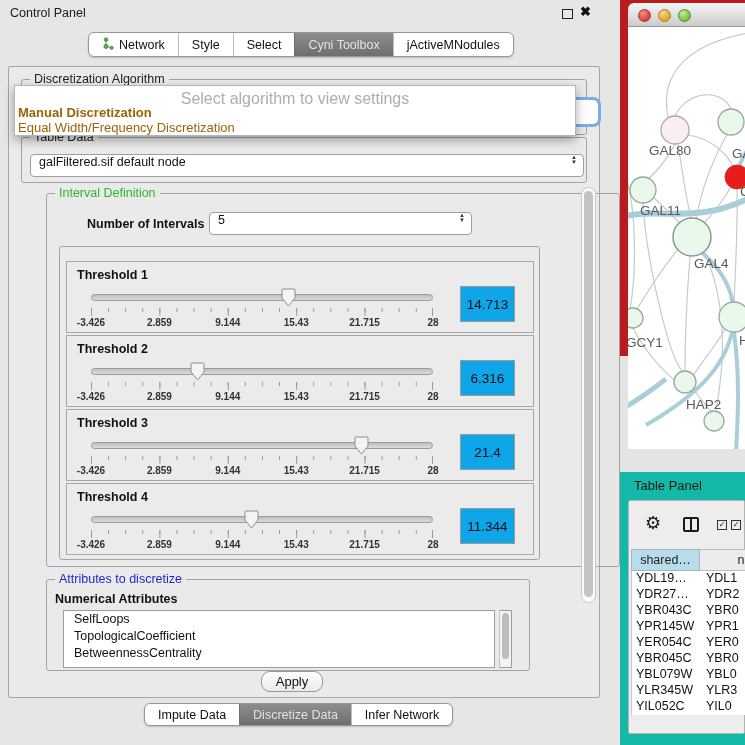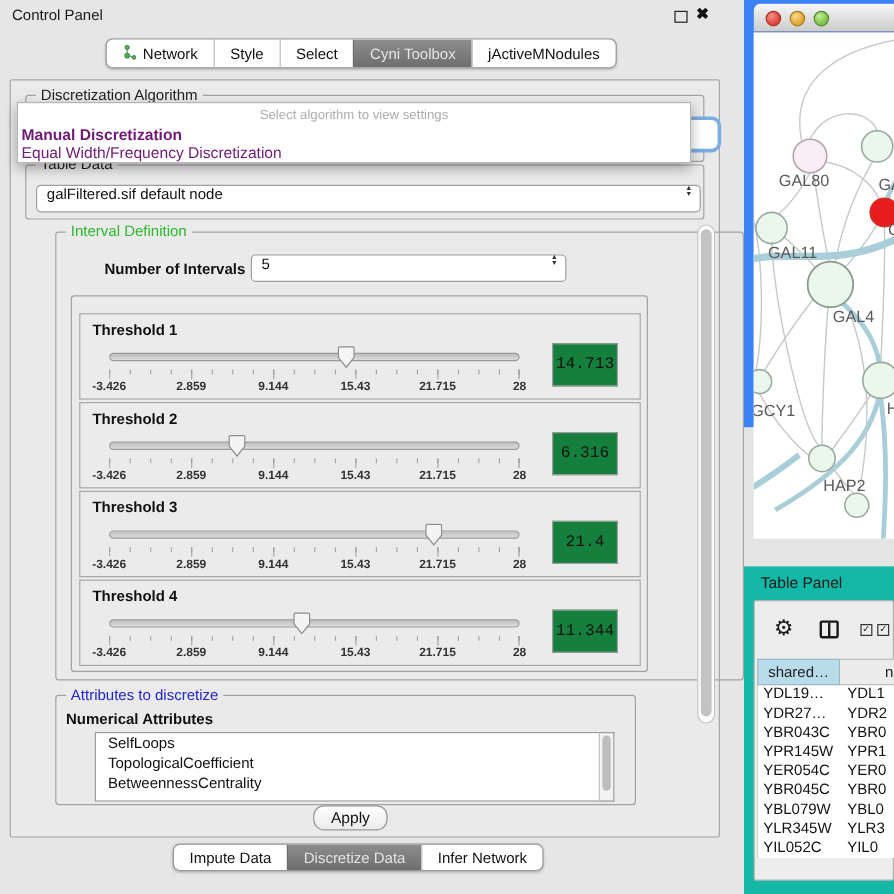--- a/index.html
+++ b/index.html
@@ -30,22 +30,22 @@
   .group-label.blue { color:#2525cc; }
 
   
   .algo-group { left:12px; top:12px; width:566px; height:56px; }
 
   
   .focus-sliver { position:absolute; left:550px; top:30px; width:42px; height:30px; border:3px solid #7aade0; border-radius:8px; background:#fff; z-index:5; }
 
   
   .popup { position:absolute; left:5px; top:18px; width:562px; height:51px; background:#fff; border:1px solid #b5b5b5; box-shadow:0 4px 10px rgba(0,0,0,0.35); z-index:10; }
-  .popup-prompt { position:absolute; left:0; top:4px; width:100%; text-align:center; font-size:11px; color:#adadad; }
-  .popup-opt { position:absolute; left:3px; font-size:13px; color:#701a75; white-space:nowrap; }
+  .popup-prompt { position:absolute; left:0; top:4px; width:100%; text-align:center; font-size:16px; color:#adadad; }
+  .popup-opt { position:absolute; left:3px; font-size:13px; color:#a16207; white-space:nowrap; }
   .popup-opt.opt0 { top:19px; font-weight:bold; }
   .popup-opt.opt1 { top:34px; }
 
   
   .tabledata-group { left:12px; top:70px; width:566px; height:46px; }
   .combo { position:absolute; background:#fff; border:1px solid #9f9f9f; border-radius:4px; display:flex; align-items:flex-start; }
   .combo .combo-text { flex:1; padding-left:8px; font-size:12.5px; color:#111; white-space:nowrap; overflow:hidden; }
   .stepper { width:18px; display:flex; flex-direction:column; align-items:center; justify-content:center; line-height:5px; }
   .stepper span { font-size:6px; color:#333; line-height:5px; }
   .td-combo { left:8px; top:16px; width:554px; height:23px; }
@@ -62,38 +62,38 @@
   .track-zone { position:absolute; left:24px; top:32px; width:342px; height:8px; }
   .track { position:absolute; left:0; top:0; width:100%; height:7px; border-radius:4px; background:linear-gradient(#bfbfbf,#dcdcdc); border:1px solid #9a9a9a; }
   .thumb { position:absolute; top:-6px; width:15px; height:19px; z-index:2; }
   .ticks-minor { position:absolute; left:24px; top:46px; width:342px; height:4px;
       background-image:linear-gradient(to right,#9a9a9a 1px,transparent 1px); background-size:17.1px 4px; border-right:1px solid #9a9a9a; }
   .ticks-major { position:absolute; left:24px; top:46px; width:342px; height:8px;
       background-image:linear-gradient(to right,#9a9a9a 1px,transparent 1px); background-size:68.4px 8px; border-right:1px solid #9a9a9a; }
   .tick-labels { position:absolute; left:24px; top:55px; width:342px; height:12px; }
   .tick-labels span { position:absolute; transform:translateX(-50%); font-size:10px; font-weight:600; color:#333; white-space:nowrap; }
   .tl0{left:0%} .tl1{left:20%} .tl2{left:40%} .tl3{left:60%} .tl4{left:80%} .tl5{left:100%}
-  .value-box { position:absolute; left:393px; top:24px; width:55px; height:36px; background:#15803d; border:1px solid #9a9a9a; display:flex; align-items:center; justify-content:center; font-size:13.5px; color:#111;font-family:Liberation Mono, monospace; }
+  .value-box { position:absolute; left:393px; top:24px; width:55px; height:36px; background:#0ea5e9; border:1px solid #9a9a9a; display:flex; align-items:center; justify-content:center; font-size:13.5px; color:#111; }
 
   
   .v-scroll { position:absolute; left:572px; top:120px; width:15px; height:416px; background:#fbfbfb; border:1px solid #c7c7c7; border-radius:8px; }
   .v-scroll .vthumb { position:absolute; left:2px; top:3px; width:9px; height:406px; background:#c3c3c3; border-radius:5px; }
 
   
   .attrs-group { left:37px; top:512px; width:484px; height:92px; }
   .attrs-title { position:absolute; left:8px; top:12px; font-size:12.5px; font-weight:bold; color:#111; }
-  .attr-list { position:absolute; left:32px; top:30px; width:432px; height:58px; background:#fff; border:1px solid #9d9d9d; overflow:hidden; }
+  .attr-list { position:absolute; left:16px; top:30px; width:432px; height:58px; background:#fff; border:1px solid #9d9d9d; overflow:hidden; }
   .attr-item { padding-left:10px; font-size:12.5px; color:#111; line-height:17px; white-space:nowrap; }
   .list-scroll { position:absolute; left:452px; top:30px; width:13px; height:58px; background:#f3f3f3; border:1px solid #9d9d9d; border-left:1px solid #c3c3c3; }
   .list-scroll .vthumb { position:absolute; left:2px; top:2px; width:7px; height:46px; background:#bdbdbd; border-radius:4px; }
 
   .apply-btn { position:absolute; left:252px; top:604px; width:62px; height:21px; background:linear-gradient(#fefefe,#ebebeb); border:1px solid #989898; border-radius:9px; font-size:13px; color:#111; text-align:center; line-height:19px; font-family:"Liberation Sans",sans-serif; }
 
   
-  .net-window { position:absolute; left:620px; top:0; width:125px; height:356px; background:#3b82f6; }
+  .net-window { position:absolute; left:620px; top:0; width:125px; height:356px; background:#b91c1c; }
   .net-titlebar { position:absolute; left:8px; top:3px; width:117px; height:24px; background:linear-gradient(#f7f7f7,#cbcbcb); border-bottom:1px solid #999; border-top-left-radius:6px; }
   .light { position:absolute; top:6px; width:13px; height:13px; border-radius:50%; }
   .light.red { left:10px; background:radial-gradient(circle at 35% 30%, #f58f88, #dd3f38 70%); border:1px solid #a8322b; }
   .light.yellow { left:30px; background:radial-gradient(circle at 35% 30%, #fbd98c, #e0a32e 70%); border:1px solid #a97d1e; }
   .light.green { left:50px; background:radial-gradient(circle at 35% 30%, #c0ec9a, #77c043 70%); border:1px solid #56882c; }
   .net-canvas { position:absolute; left:8px; top:27px; width:117px; height:422px; background:#fff; overflow:hidden; }
 
   
   .table-panel { position:absolute; left:620px; top:472px; width:125px; height:289px; background:#14b8a6; }
   .tp-title { position:absolute; left:14px; top:6px; font-size:13px; color:#1a1a1a; }

